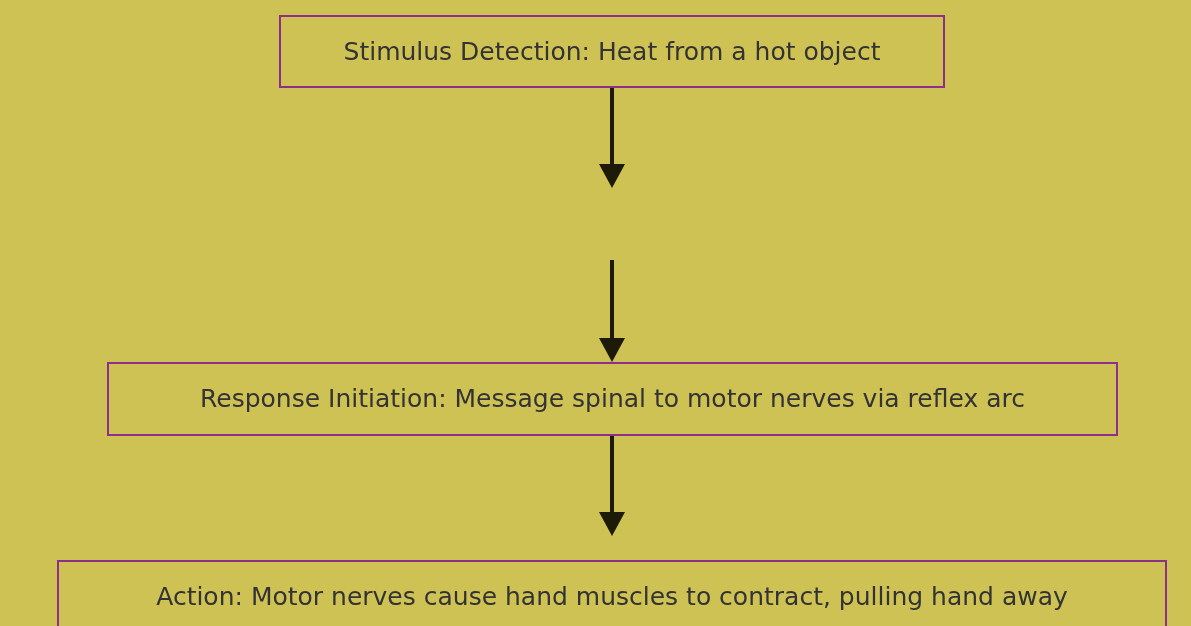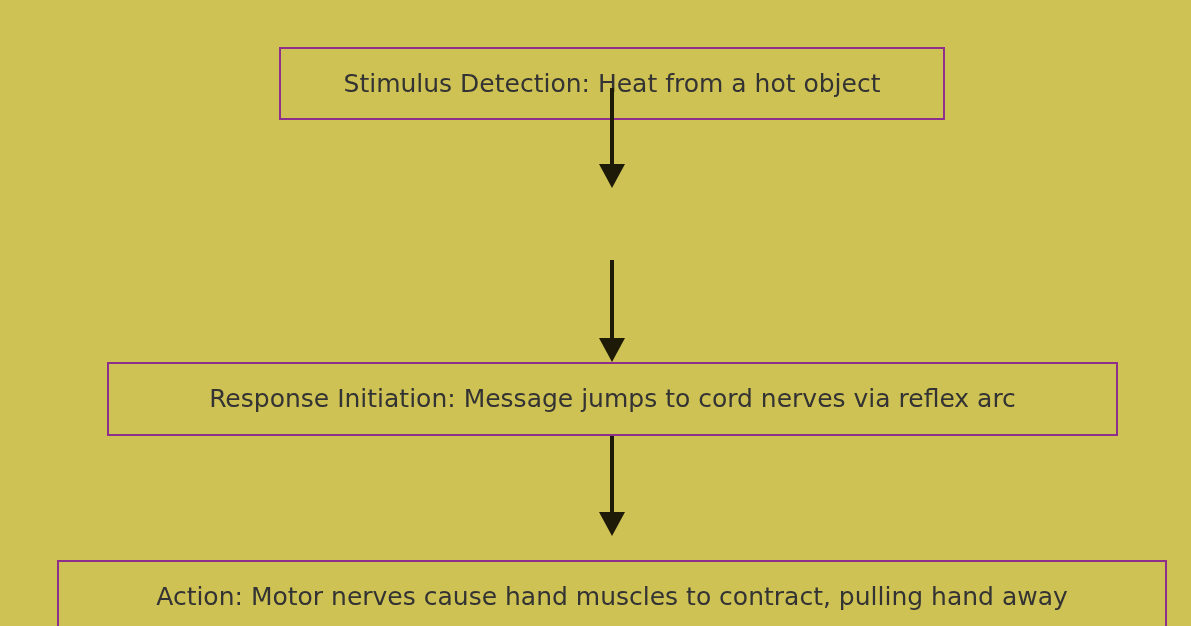--- a/index.html
+++ b/index.html
@@ -23,21 +23,21 @@
     color: #333333;
     font-size: 25px;
     line-height: 1.2;
     display: flex;
     align-items: center;
     justify-content: center;
     text-align: center;
     padding: 0 8px;
     white-space: nowrap;
   }
-  .node-1 { left: 279px; top: 15px;  width: 666px;  height: 73px; margin-top: 32px; }
+  .node-1 { left: 279px; top: 15px;  width: 666px;  height: 73px; }
   .node-2 { left: 112px; top: 188px; width: 1001px; height: 72px; }
   .node-3 { left: 107px; top: 362px; width: 1011px; height: 74px; }
   .node-4 { left: 57px;  top: 560px; width: 1110px; height: 73px; }
 
   .arrow {
     position: absolute;
     left: 599px;
     width: 26px;
     display: flex;
     flex-direction: column;
@@ -73,21 +73,21 @@
     <div class="arrow-head"></div>
   </div>
 
 
   <div class="arrow arrow-2">
     <div class="arrow-line"></div>
     <div class="arrow-head"></div>
   </div>
 
   <div class="node node-3">
-    <span>Response Initiation: Message jumps to cord nerves via reflex arc</span>
+    <span>Response Initiation: Message spinal to motor nerves via reflex arc</span>
   </div>
 
   <div class="arrow arrow-3">
     <div class="arrow-line"></div>
     <div class="arrow-head"></div>
   </div>
 
   <div class="node node-4">
     <span>Action: Motor nerves cause hand muscles to contract, pulling hand away</span>
   </div>

